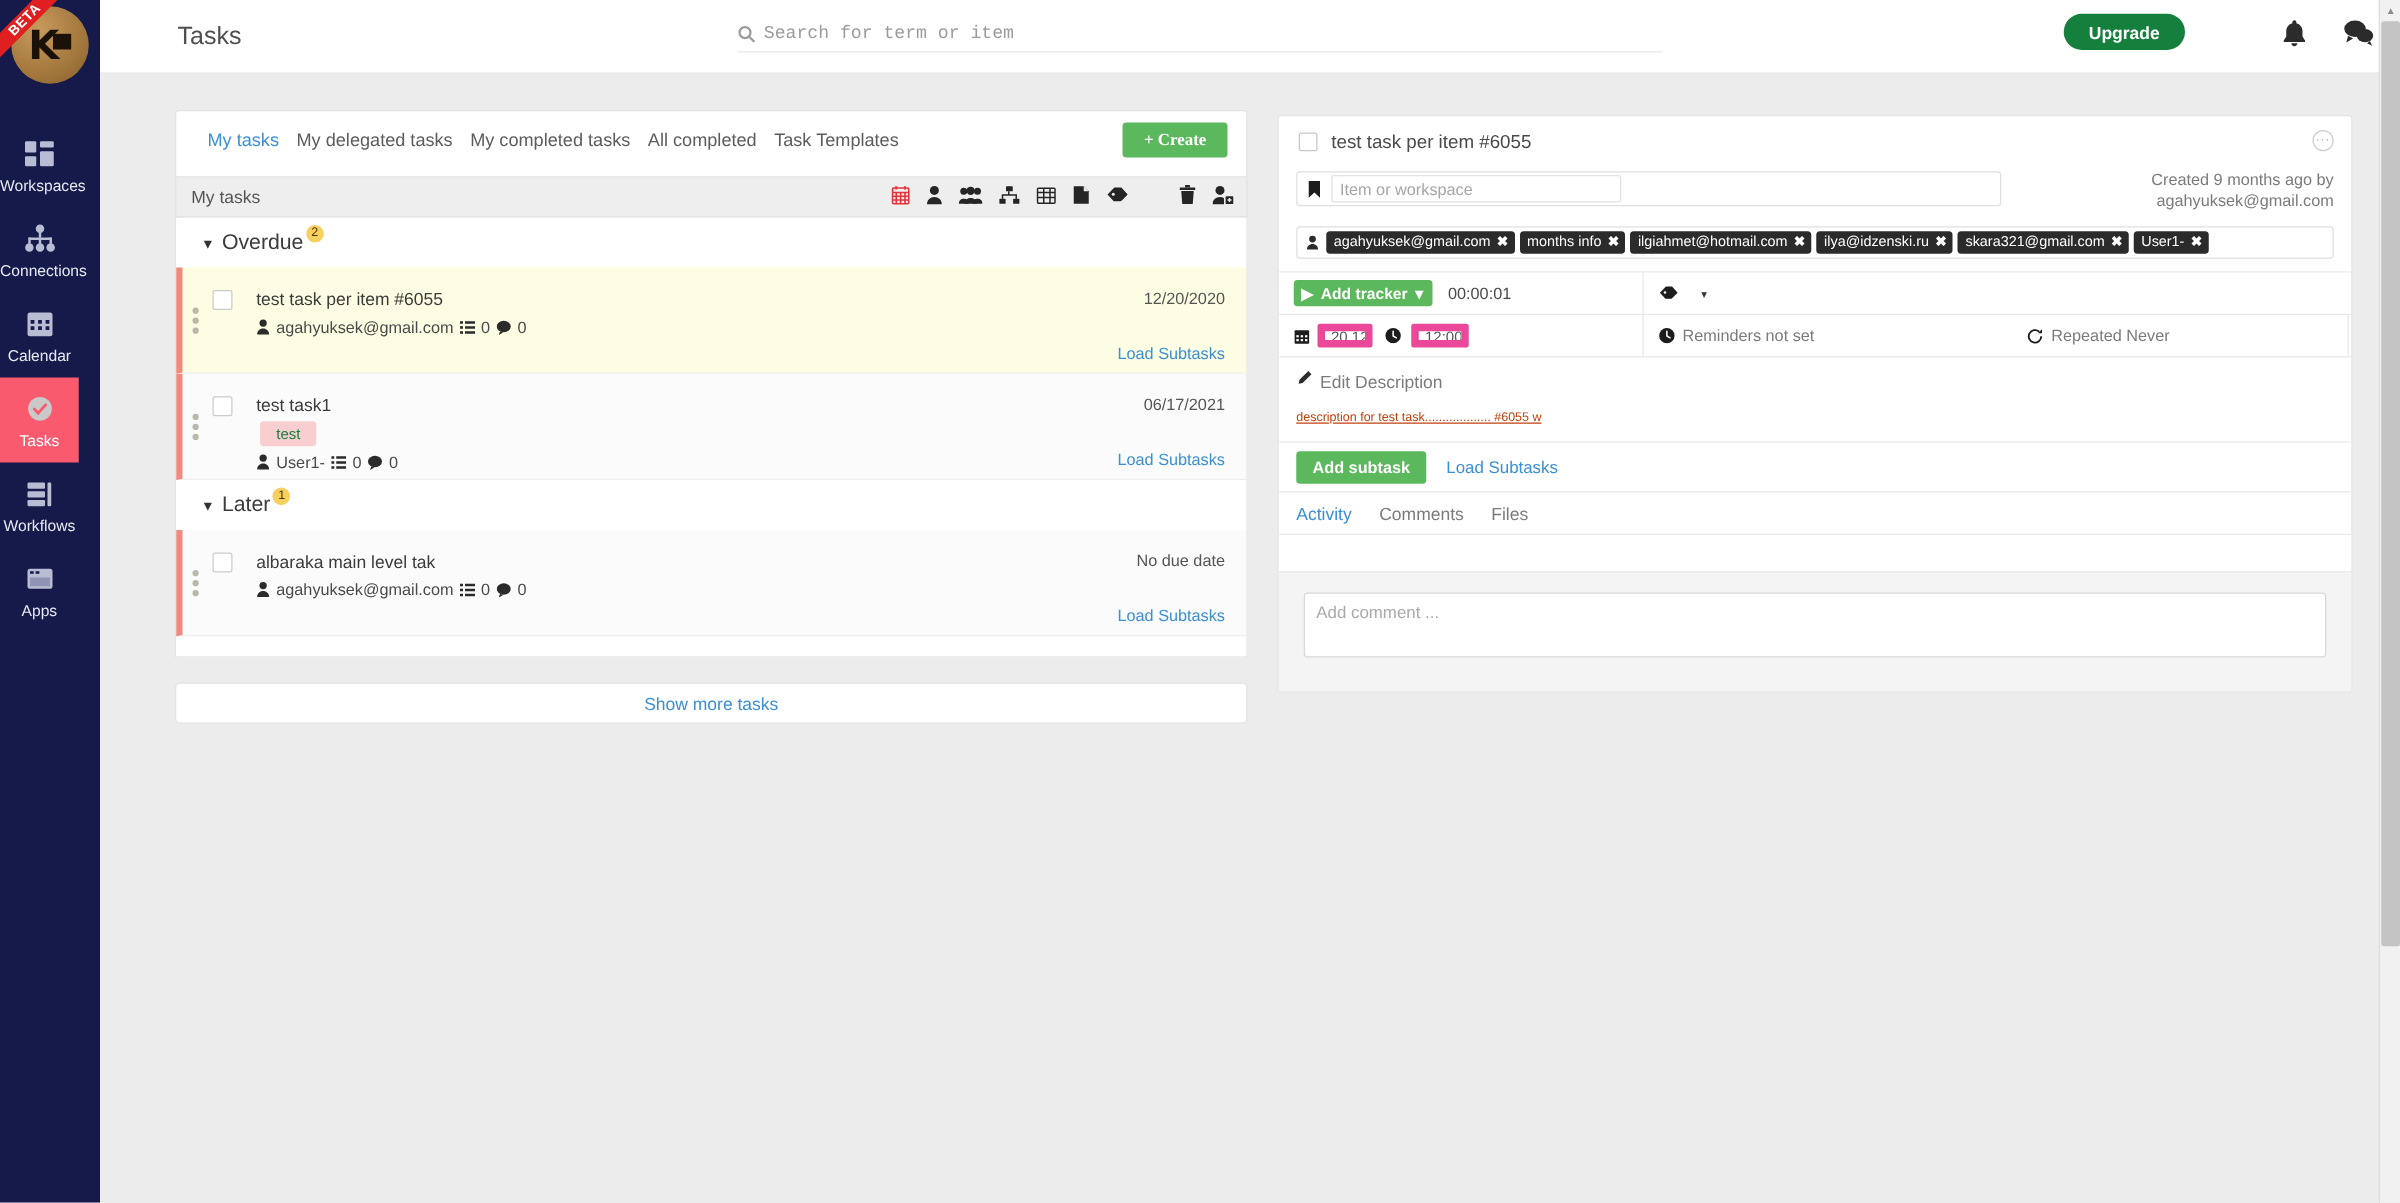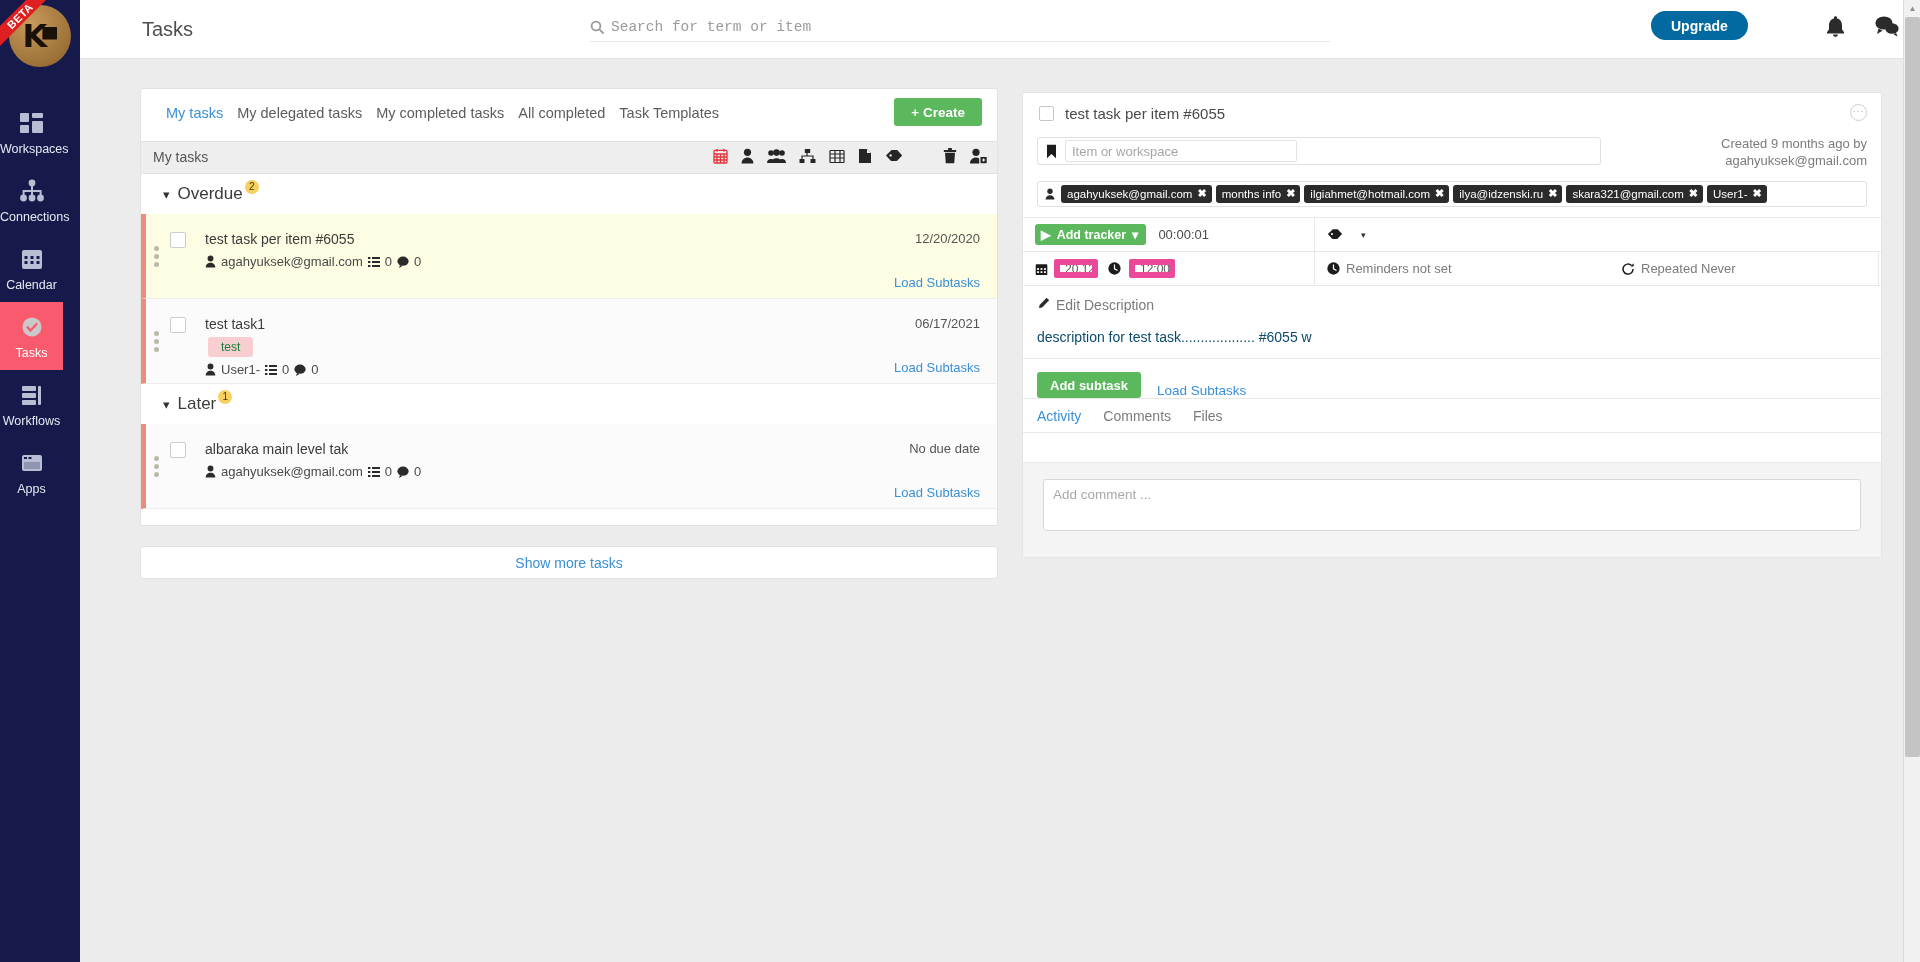--- a/index.html
+++ b/index.html
@@ -87,21 +87,21 @@
   #search-input {
     border: 0; outline: 0; width: 690px;
     font-size: 14.5px; color: #555;
     font-family: Liberation Mono, monospace;
     background: transparent;
   }
   #search-input::placeholder { color: #9b9b9b; }
   #upgrade-btn {
     position: absolute; left: 1571px; top: 11px;
     height: 29px; padding: 0 20px;
-    background: #0369a1; color: #fff;
+    background: #15803d; color: #fff;
     border: 0; border-radius: 15px;
     font-size: 14px; font-weight: bold; cursor: pointer;
     font-family: "Liberation Sans", sans-serif;
   }
   .top-icon {
     position: absolute; top: 15px;
     color: #2b2b2b; cursor: pointer;
   }
   #bell-icon { left: 1745px; }
   #chat-icon { left: 1795px; }
@@ -136,21 +136,21 @@
   #tabs { position: absolute; left: 18px; top: 16px; display: flex; gap: 0; }
   .tab {
     font-size: 14.5px; color: #5c5c5c; cursor: pointer; padding: 0 7px;
   }
   .tab.active { color: #3a8fd6; }
   #create-btn {
     position: absolute; right: 15px; top: 9px;
     background: #5cb85c; color: #fff; border: 0;
     border-radius: 3px; height: 28px; padding: 0 17px;
     font-size: 13.5px; font-weight: bold; cursor: pointer;
-    font-family: Liberation Sans, sans-serif;
+    font-family: Liberation Serif, serif;
   }
   #list-toolbar {
     background: #eeeeee;
     border: 1px solid #e2e2e2; border-top: 0;
     height: 32px; position: relative;
   }
   #list-toolbar-title {
     position: absolute; left: 12px; top: 7px;
     font-size: 14px; color: #555;
   }
@@ -297,24 +297,24 @@
     padding-left: 5px; outline: 0;
     font-family: "Liberation Sans", sans-serif;
   }
   .caret-btn {
     background: none; border: 0; cursor: pointer;
     color: #333; font-size: 9px; padding: 0;
   }
   #desc-section { border-top: 1px solid #e9e9e9; padding: 10px 14px 13px; }
   #edit-desc { display: flex; align-items: center; gap: 6px; cursor: pointer; }
   #edit-desc-label { font-size: 14px; color: #7b7b7b; }
-  #desc-text { margin-top: 15px; font-size: 14px; color: #0c4a6e; }
+  #desc-text { margin-top: 15px; font-size: 10px; color: #c2410c; text-decoration: underline; }
   #subtask-bar {
     border-top: 1px solid #e9e9e9;
-    height: 40px; display: flex; align-items: flex-end; padding-left: 14px; gap: 16px;
+    height: 40px; display: flex; align-items: center; padding-left: 14px; gap: 16px;
   }
   #add-subtask-btn {
     background: #5cb85c; color: #fff; border: 0; border-radius: 3px;
     height: 26px; padding: 0 13px; font-size: 13px; font-weight: bold; cursor: pointer;
     font-family: "Liberation Sans", sans-serif;
   }
   #load-subtasks-link { font-size: 13.5px; color: #3a8fd6; cursor: pointer; }
   #detail-tabs {
     border-top: 1px solid #e9e9e9;
     height: 34px; display: flex; align-items: center; padding-left: 14px; gap: 22px;

